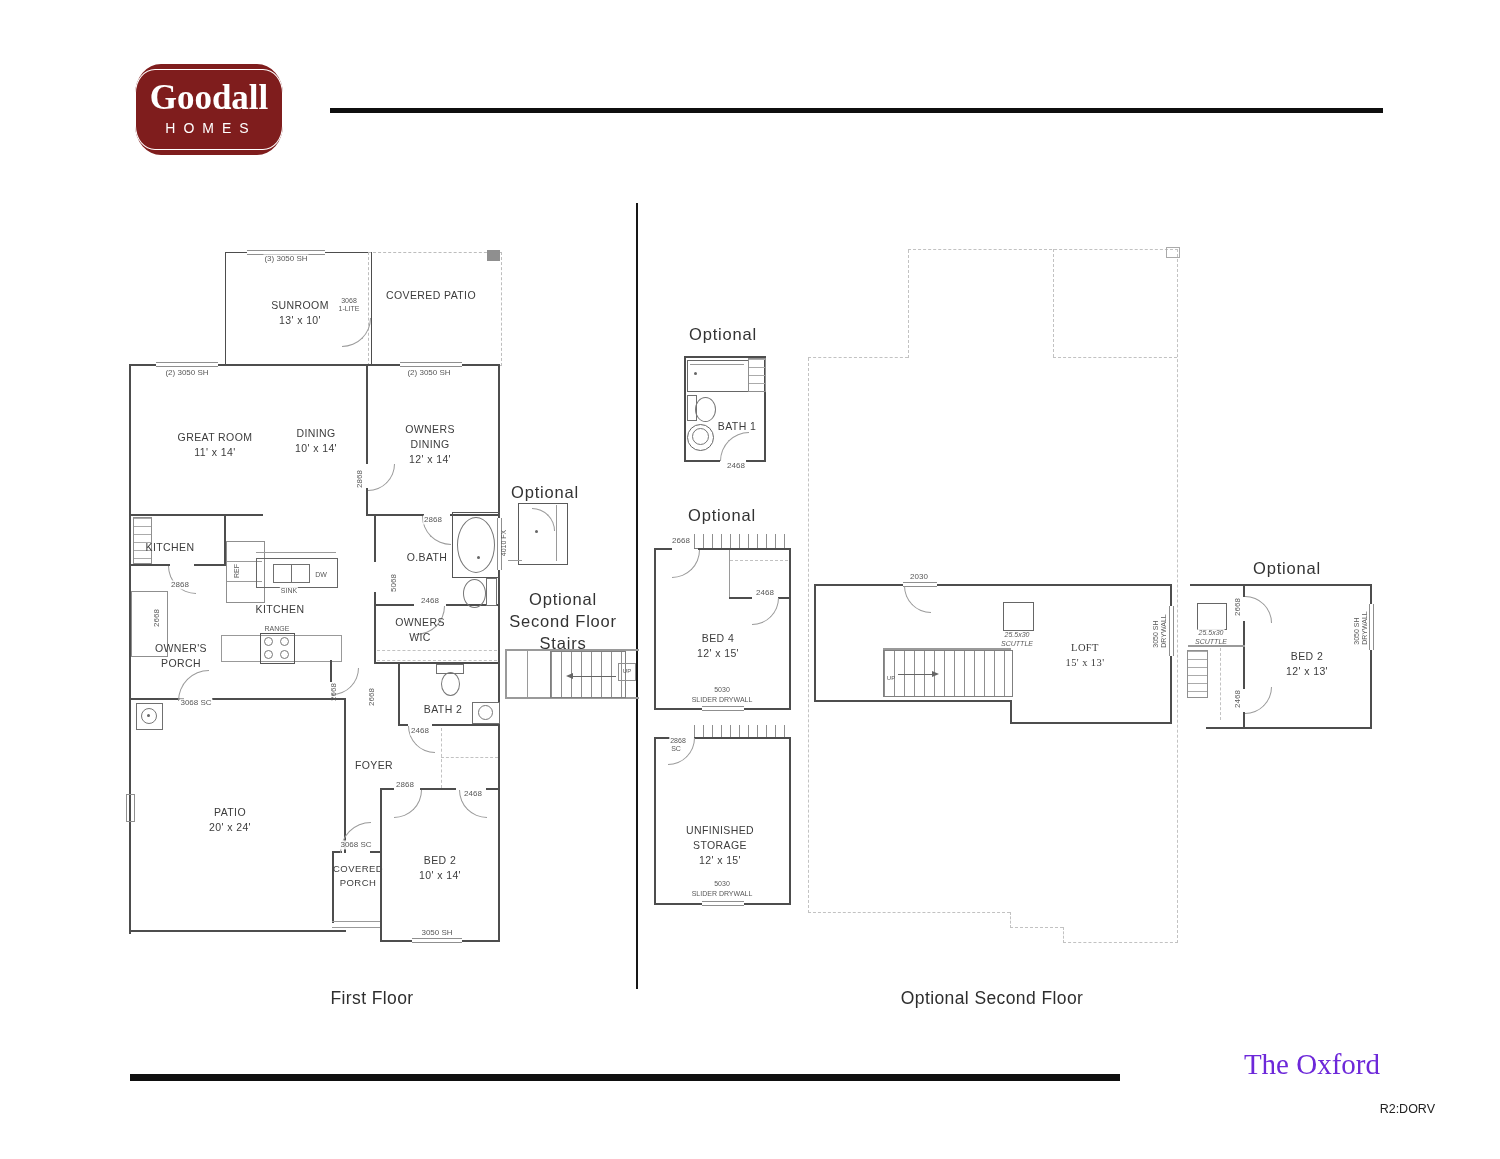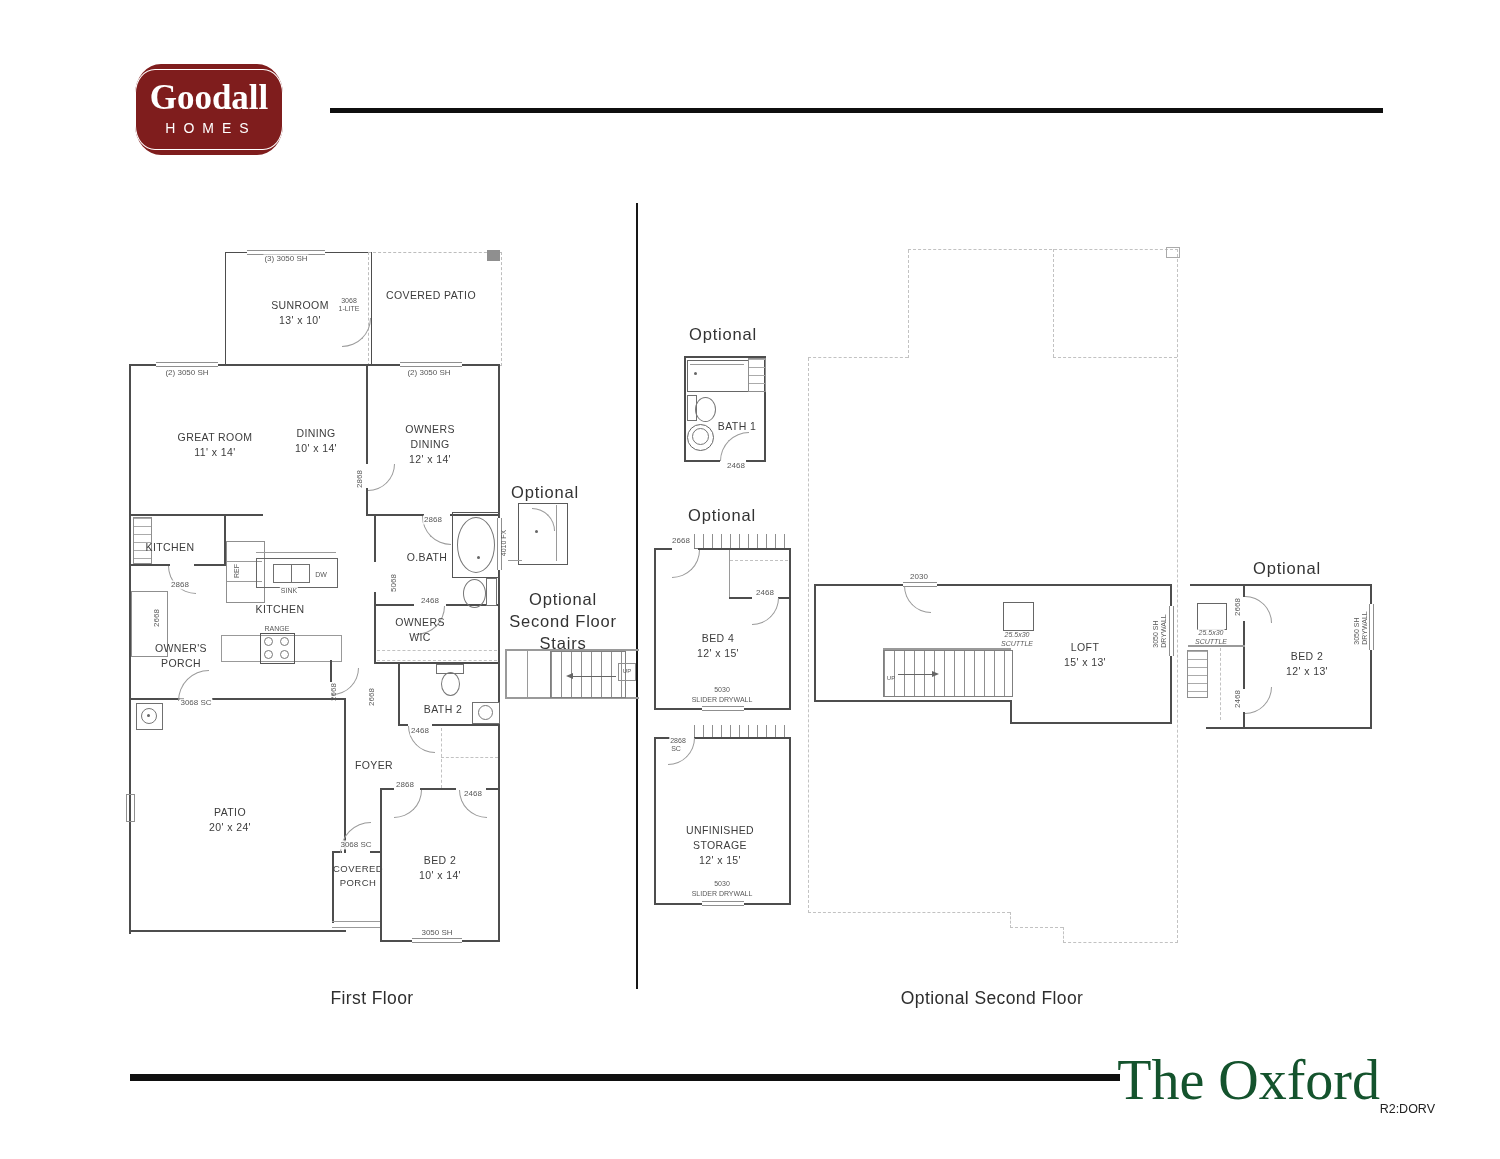--- a/index.html
+++ b/index.html
@@ -42,21 +42,21 @@
   .opt{position:absolute;transform:translate(-50%,-50%);font-size:16.5px;color:#333;letter-spacing:.8px;
        text-align:center;line-height:1.32;white-space:nowrap;}
   .ftitle{position:absolute;transform:translate(-50%,-50%);font-size:17.5px;color:#2e2e2e;letter-spacing:.4px;white-space:nowrap;}
   
   .logo{position:absolute;left:135px;top:64px;width:148px;height:91px;background:#7f1d1d;
         border-radius:26px/30px;display:flex;align-items:center;justify-content:center;}
   .logo-inner{width:158px;height:79px;border:1.5px solid #fff;border-radius:20px/24px;text-align:center;color:#fff;}
   .logo-brand{font-family:"Liberation Serif",serif;font-weight:bold;font-size:35px;line-height:1.25;margin-top:6px;}
   .logo-word{font-size:14px;letter-spacing:8px;margin-top:0;margin-left:4px;}
   .oxford{position:absolute;left:1040px;top:1048px;width:340px;text-align:right;
-          font-family:"Liberation Serif",serif;font-size:56px;color:#14532d;}
+          font-family:"Liberation Serif",serif;font-size:29px;color:#6d28d9;}
   .disclaimer{position:absolute;left:250px;top:1101px;width:1015px;text-align:center;font-size:13px;color:#1c1c1c;}
   .revision{position:absolute;left:1345px;top:1102px;width:90px;text-align:right;font-size:12.5px;color:#222;}
 </style>
 </head>
 <body>
 
 <div class="page">
 
   <div class="logo">
     <div class="logo-inner">
@@ -353,21 +353,21 @@
   <div class="w" style="left:1010px;top:722px;width:162px;height:2px;"></div>
   <div class="w" style="left:1170px;top:584px;width:2px;height:140px;"></div>
   <div class="winv" style="left:1169px;top:606px;height:50px;"></div>
   <div class="ann rot t7" style="left:1160px;top:631px;">
     <div>3050 SH</div>
     <div>DRYWALL</div>
   </div>
   <div class="fx" style="left:1003px;top:602px;width:29px;height:27px;border-color:#666;"></div>
   <div class="ann it" style="left:1017px;top:635px;">25.5x30</div>
   <div class="ann it" style="left:1017px;top:644px;">SCUTTLE</div>
-  <div class="rlabel" style="left:1085px;top:655px;">
+  <div class="rlabel" style="left:1085px;top:655px;font-family:Liberation Serif, serif;">
     <div>LOFT</div>
     <div>15' x 13'</div>
   </div>
   <div class="wl" style="left:883px;top:648px;width:128px;height:2px;"></div>
   <div class="treads" style="left:883px;top:650px;width:128px;height:45px;"></div>
   <div class="ann up" style="left:891px;top:678px;">UP</div>
   <div class="w" style="left:898px;top:674px;width:34px;height:1px;background:#666;"></div>
   <div class="tri-r" style="left:932px;top:671px;"></div>
 
   <div class="opt" style="left:1287px;top:569px;">Optional</div>

